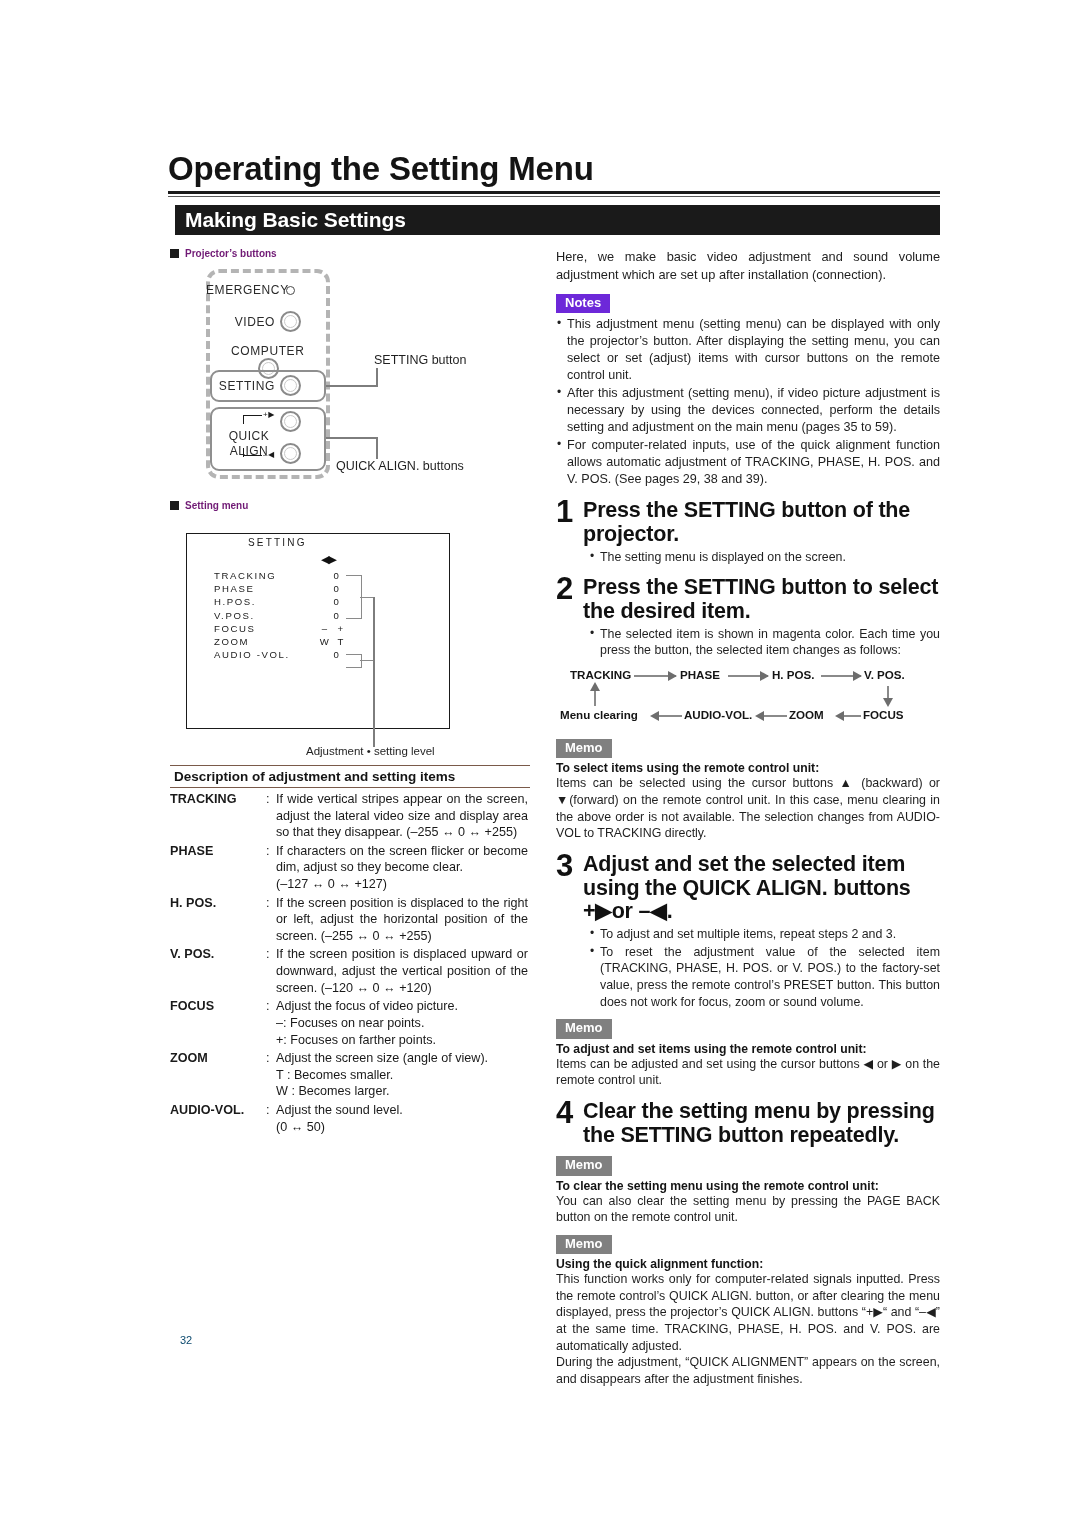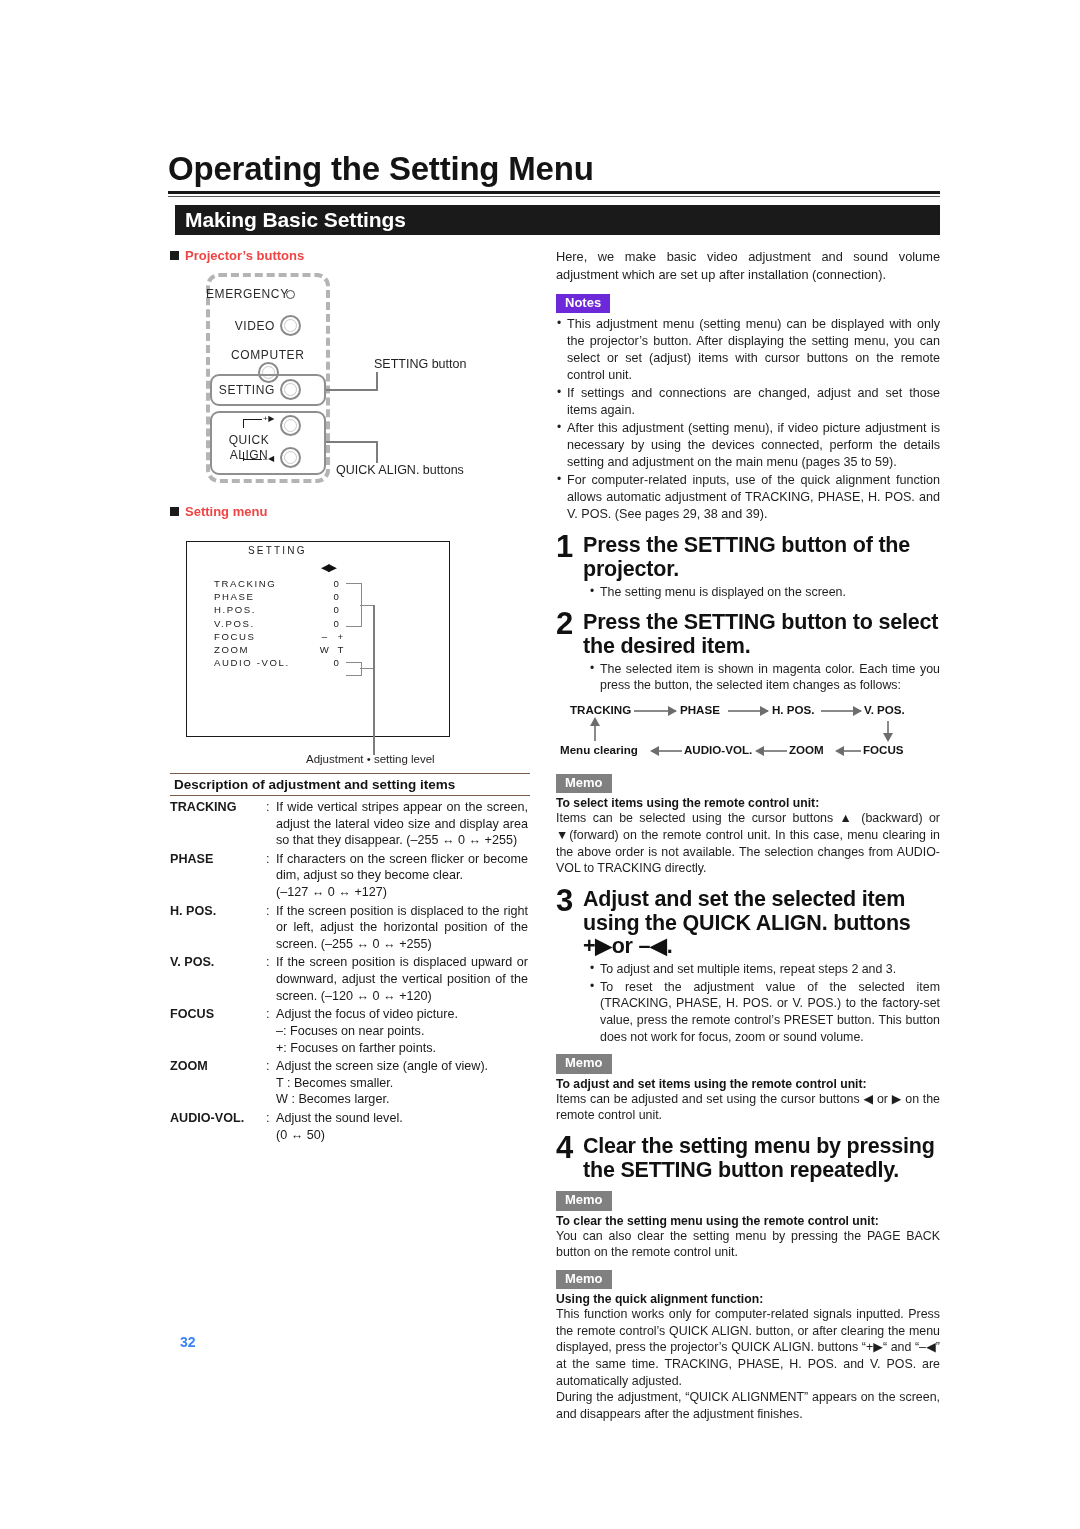--- a/index.html
+++ b/index.html
@@ -85,23 +85,23 @@
   }
   .col-right {
     position: absolute;
     left: 556px;
     top: 248px;
     width: 384px;
   }
 
   
   .sq-head {
-    font-size: 13px;
-    font-weight: bold;
-    color: #ef4444;
+    font-size: 10px;
+    font-weight: bold;
+    color: #701a75;
     display: flex;
     align-items: center;
     gap: 6px;
     margin: 0 0 6px 0;
   }
   .sq-head .sq {
     display: inline-block;
     width: 9px;
     height: 9px;
     background: #1a1a1a;
@@ -400,23 +400,23 @@
     line-height: 1.34;
     text-align: justify;
     color: #1f1f1f;
   }
 
   
   .page-num {
     position: absolute;
     left: 180px;
     top: 1334px;
-    font-size: 14px;
-    font-weight: bold;
-    color: #3b82f6;
+    font-size: 11px;
+    font-weight: normal;
+    color: #0c4a6e;
   }
 </style>
 </head>
 <body>
 
 <div class="page">
 
   <div class="title-block">
     <h1 class="page-title">Operating the Setting Menu</h1>
     <div class="title-rule-thick"></div>
@@ -588,21 +588,20 @@
   </div>
 
   <div class="col-right">
 
     <p class="body-p">Here, we make basic video adjustment and sound volume adjustment which are set up after installation (connection).</p>
 
     <div>
       <span class="badge notes">Notes</span>
       <ul class="bullets">
         <li>This adjustment menu (setting menu) can be displayed with only the projector’s button. After displaying the setting menu, you can select or set (adjust) items with cursor buttons on the remote control unit.</li>
-        <li>If settings and connections are changed, adjust and set those items again.</li>
         <li>After this adjustment (setting menu), if video picture adjustment is necessary by using the devices connected, perform the details setting and adjustment on the main menu (pages 35 to 59).</li>
         <li>For computer-related inputs, use of the quick alignment function allows automatic adjustment of TRACKING, PHASE, H. POS. and V. POS. (See pages 29, 38 and 39).</li>
       </ul>
     </div>
 
     <div class="step">
       <div class="num">1</div>
       <div class="stxt">Press the SETTING button of the projector.</div>
     </div>
     <div class="step-sub">

